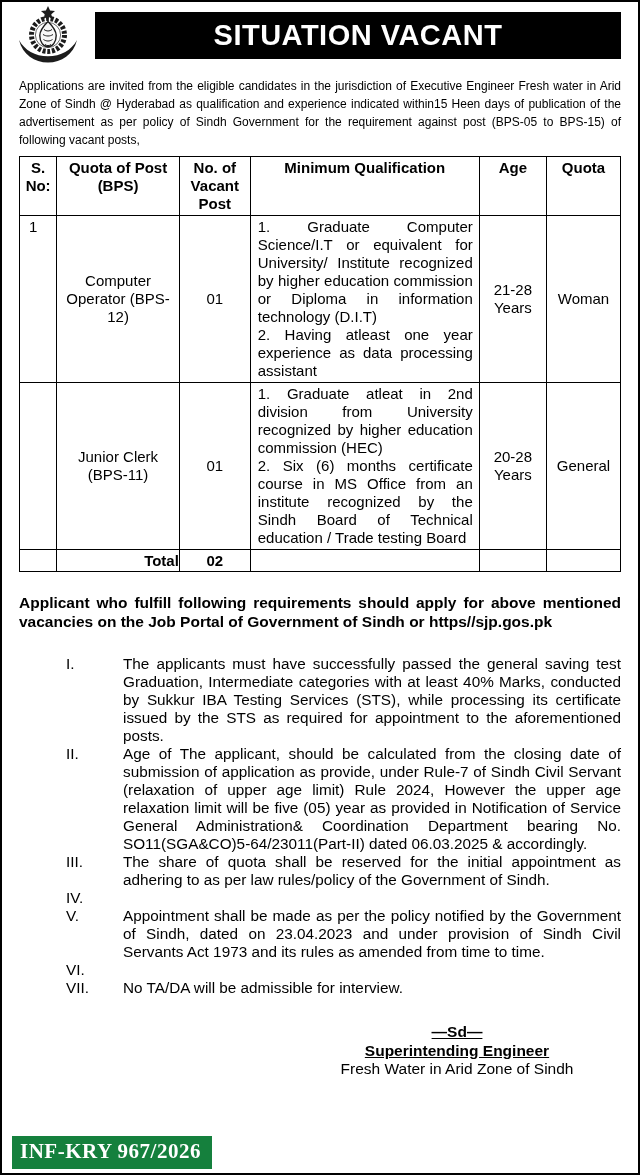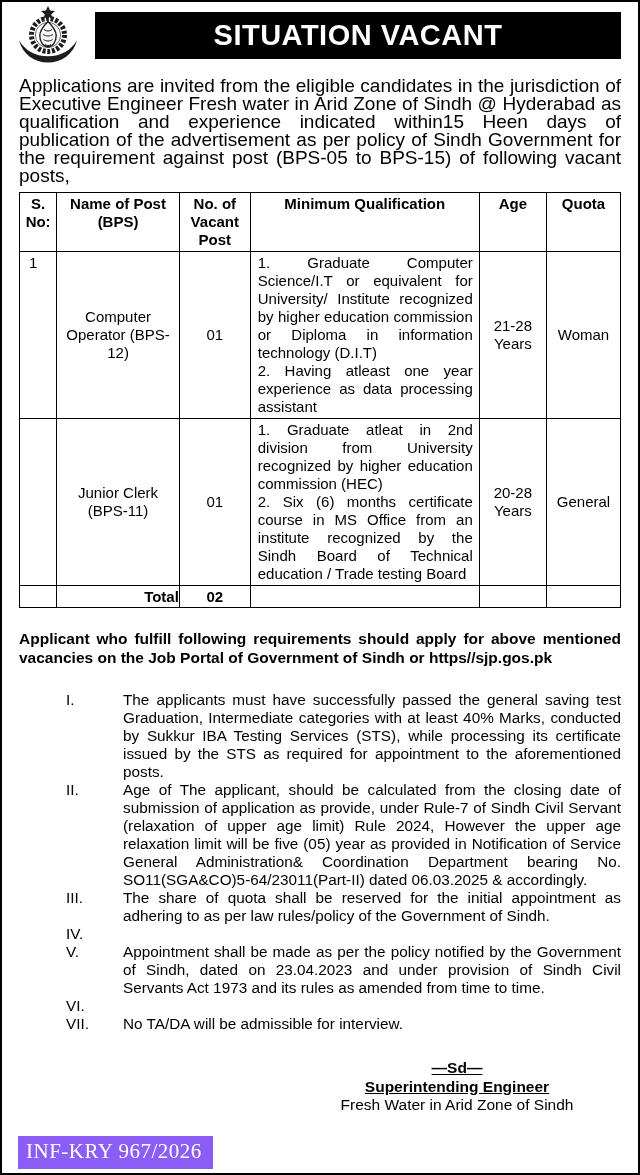--- a/index.html
+++ b/index.html
@@ -13,21 +13,21 @@
   
   .header { display:flex; align-items:flex-start; }
   .logo { width:66px; height:64px; flex-shrink:0; margin-left:-4px; }
   .title-bar {
     flex:1; height:47px; margin-top:6px; margin-left:14px;
     background:#000; display:flex; align-items:center; justify-content:center;
   }
   .title-bar span { color:#fff; font-weight:bold; font-size:29px; letter-spacing:.5px; }
   
   .intro {
-    margin-top:7px; font-size:19px; line-height:18px; text-align:justify;
+    margin-top:7px; font-size:12px; line-height:18px; text-align:justify;
   }
   
   table { width:100%; border-collapse:collapse; margin-top:7px; table-layout:fixed; }
   th, td { border:1.6px solid #000; font-size:15px; }
   th { font-weight:bold; vertical-align:top; padding:2px 1px; white-space:pre-line; line-height:1.2; }
   td { vertical-align:middle; text-align:center; line-height:18px; }
   td.sno { vertical-align:top; text-align:left; padding:2px 0 0 9px; height:164px; }
   td.qual { text-align:justify; vertical-align:top; padding:2px 6px 2px 7px; white-space:pre-line; }
   tr.row2 td.sno { height:163px; }
   tr.total-row td { height:22px; line-height:20px; }
@@ -43,22 +43,22 @@
   .cond .num { width:57px; flex-shrink:0; }
   .cond .txt { flex:1; text-align:justify; }
   
   .signature {
     width:300px; margin:26px 14px 0 auto; text-align:center;
     font-size:15.5px; line-height:18.5px;
   }
   .sig-bold { font-weight:bold;text-decoration:underline; }
   
   .inf-box {
-    position:absolute; left:16px; bottom:4px; background:#8b5cf6; color:#fff;
-    font-family:"Liberation Serif", serif; font-weight:normal; font-size:21px;
+    position:absolute; left:10px; bottom:4px; background:#15803d; color:#fff;
+    font-family:"Liberation Serif", serif; font-weight:bold; font-size:21px;
     padding:3px 11px 5px 8px; letter-spacing:.5px;
   }
 </style>
 </head>
 <body>
 
 <div class="page">
 
   <div class="header">
     <div class="logo">
@@ -84,21 +84,21 @@
         <col style="width:20.4%">
         <col style="width:11.8%">
       <col style="width:38.1%">
         <col style="width:11.2%">
         <col style="width:12.3%">
     </colgroup>
     <thead>
       <tr>
         <th>S.
 No:</th>
-        <th>Name of Post
+        <th>Quota of Post
 (BPS)</th>
         <th>No. of
 Vacant
 Post</th>
         <th>Minimum Qualification</th>
         <th>Age</th>
         <th>Quota</th>
       </tr>
     </thead>
     <tbody>

